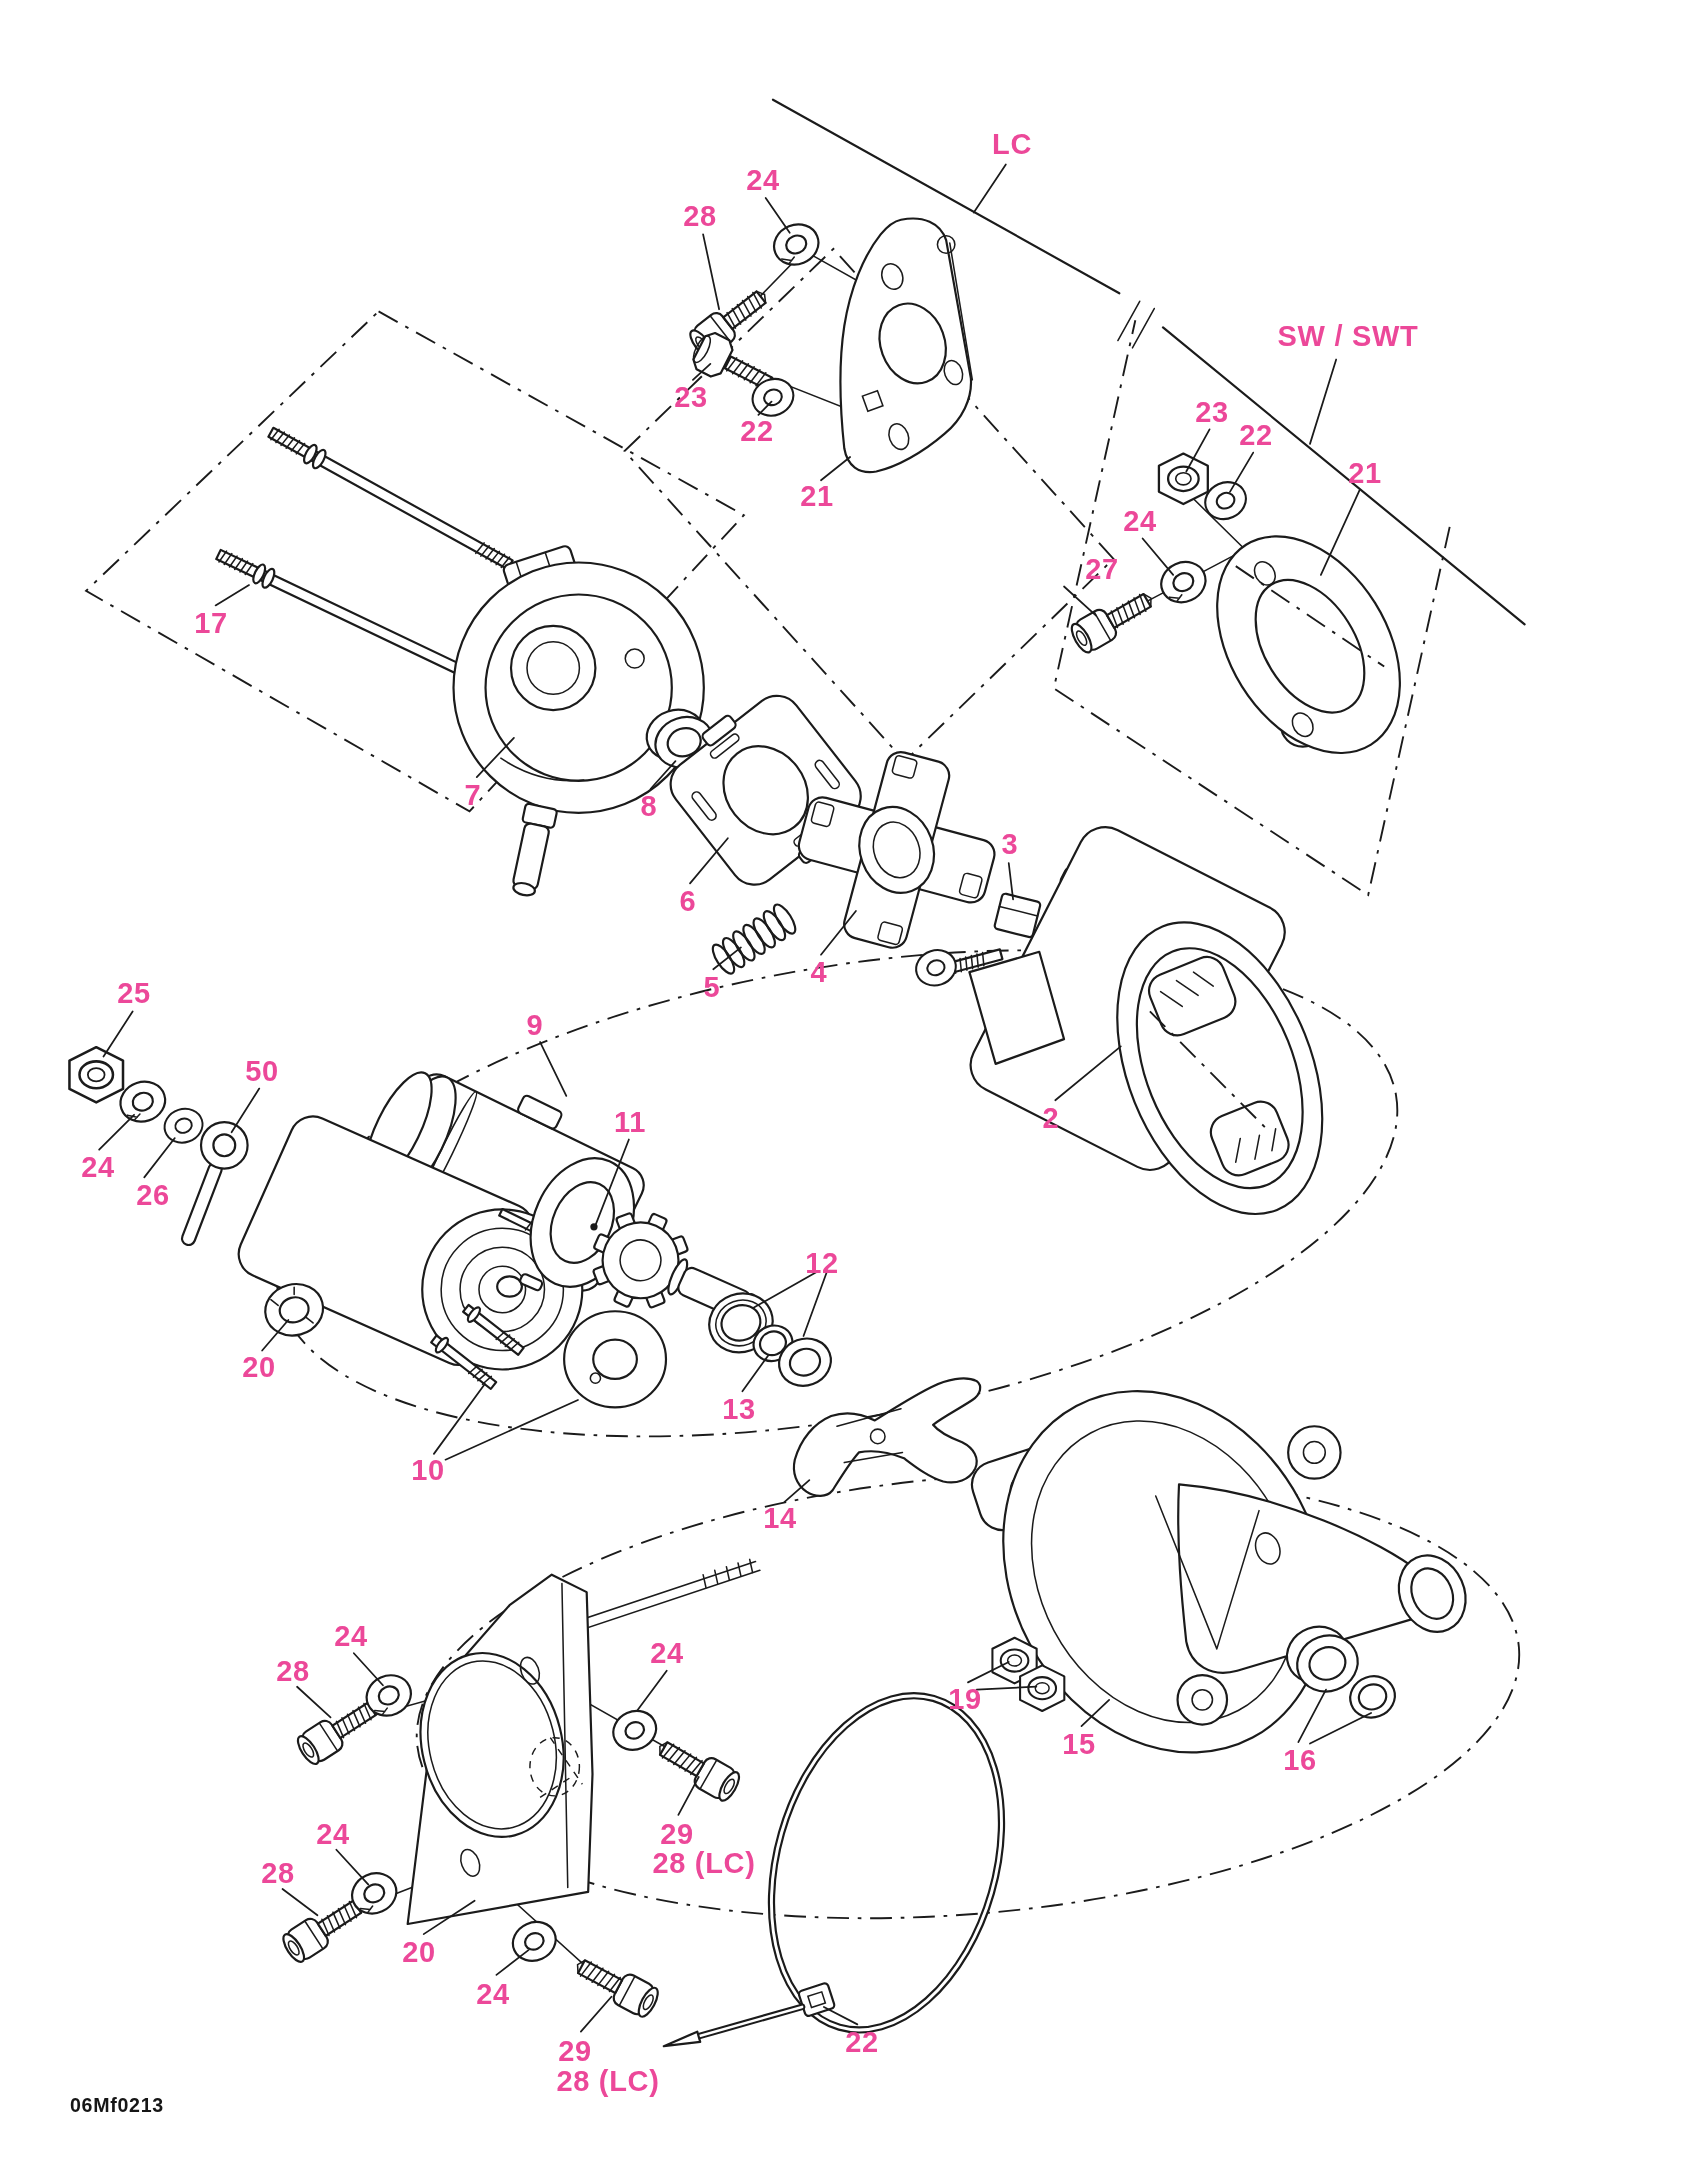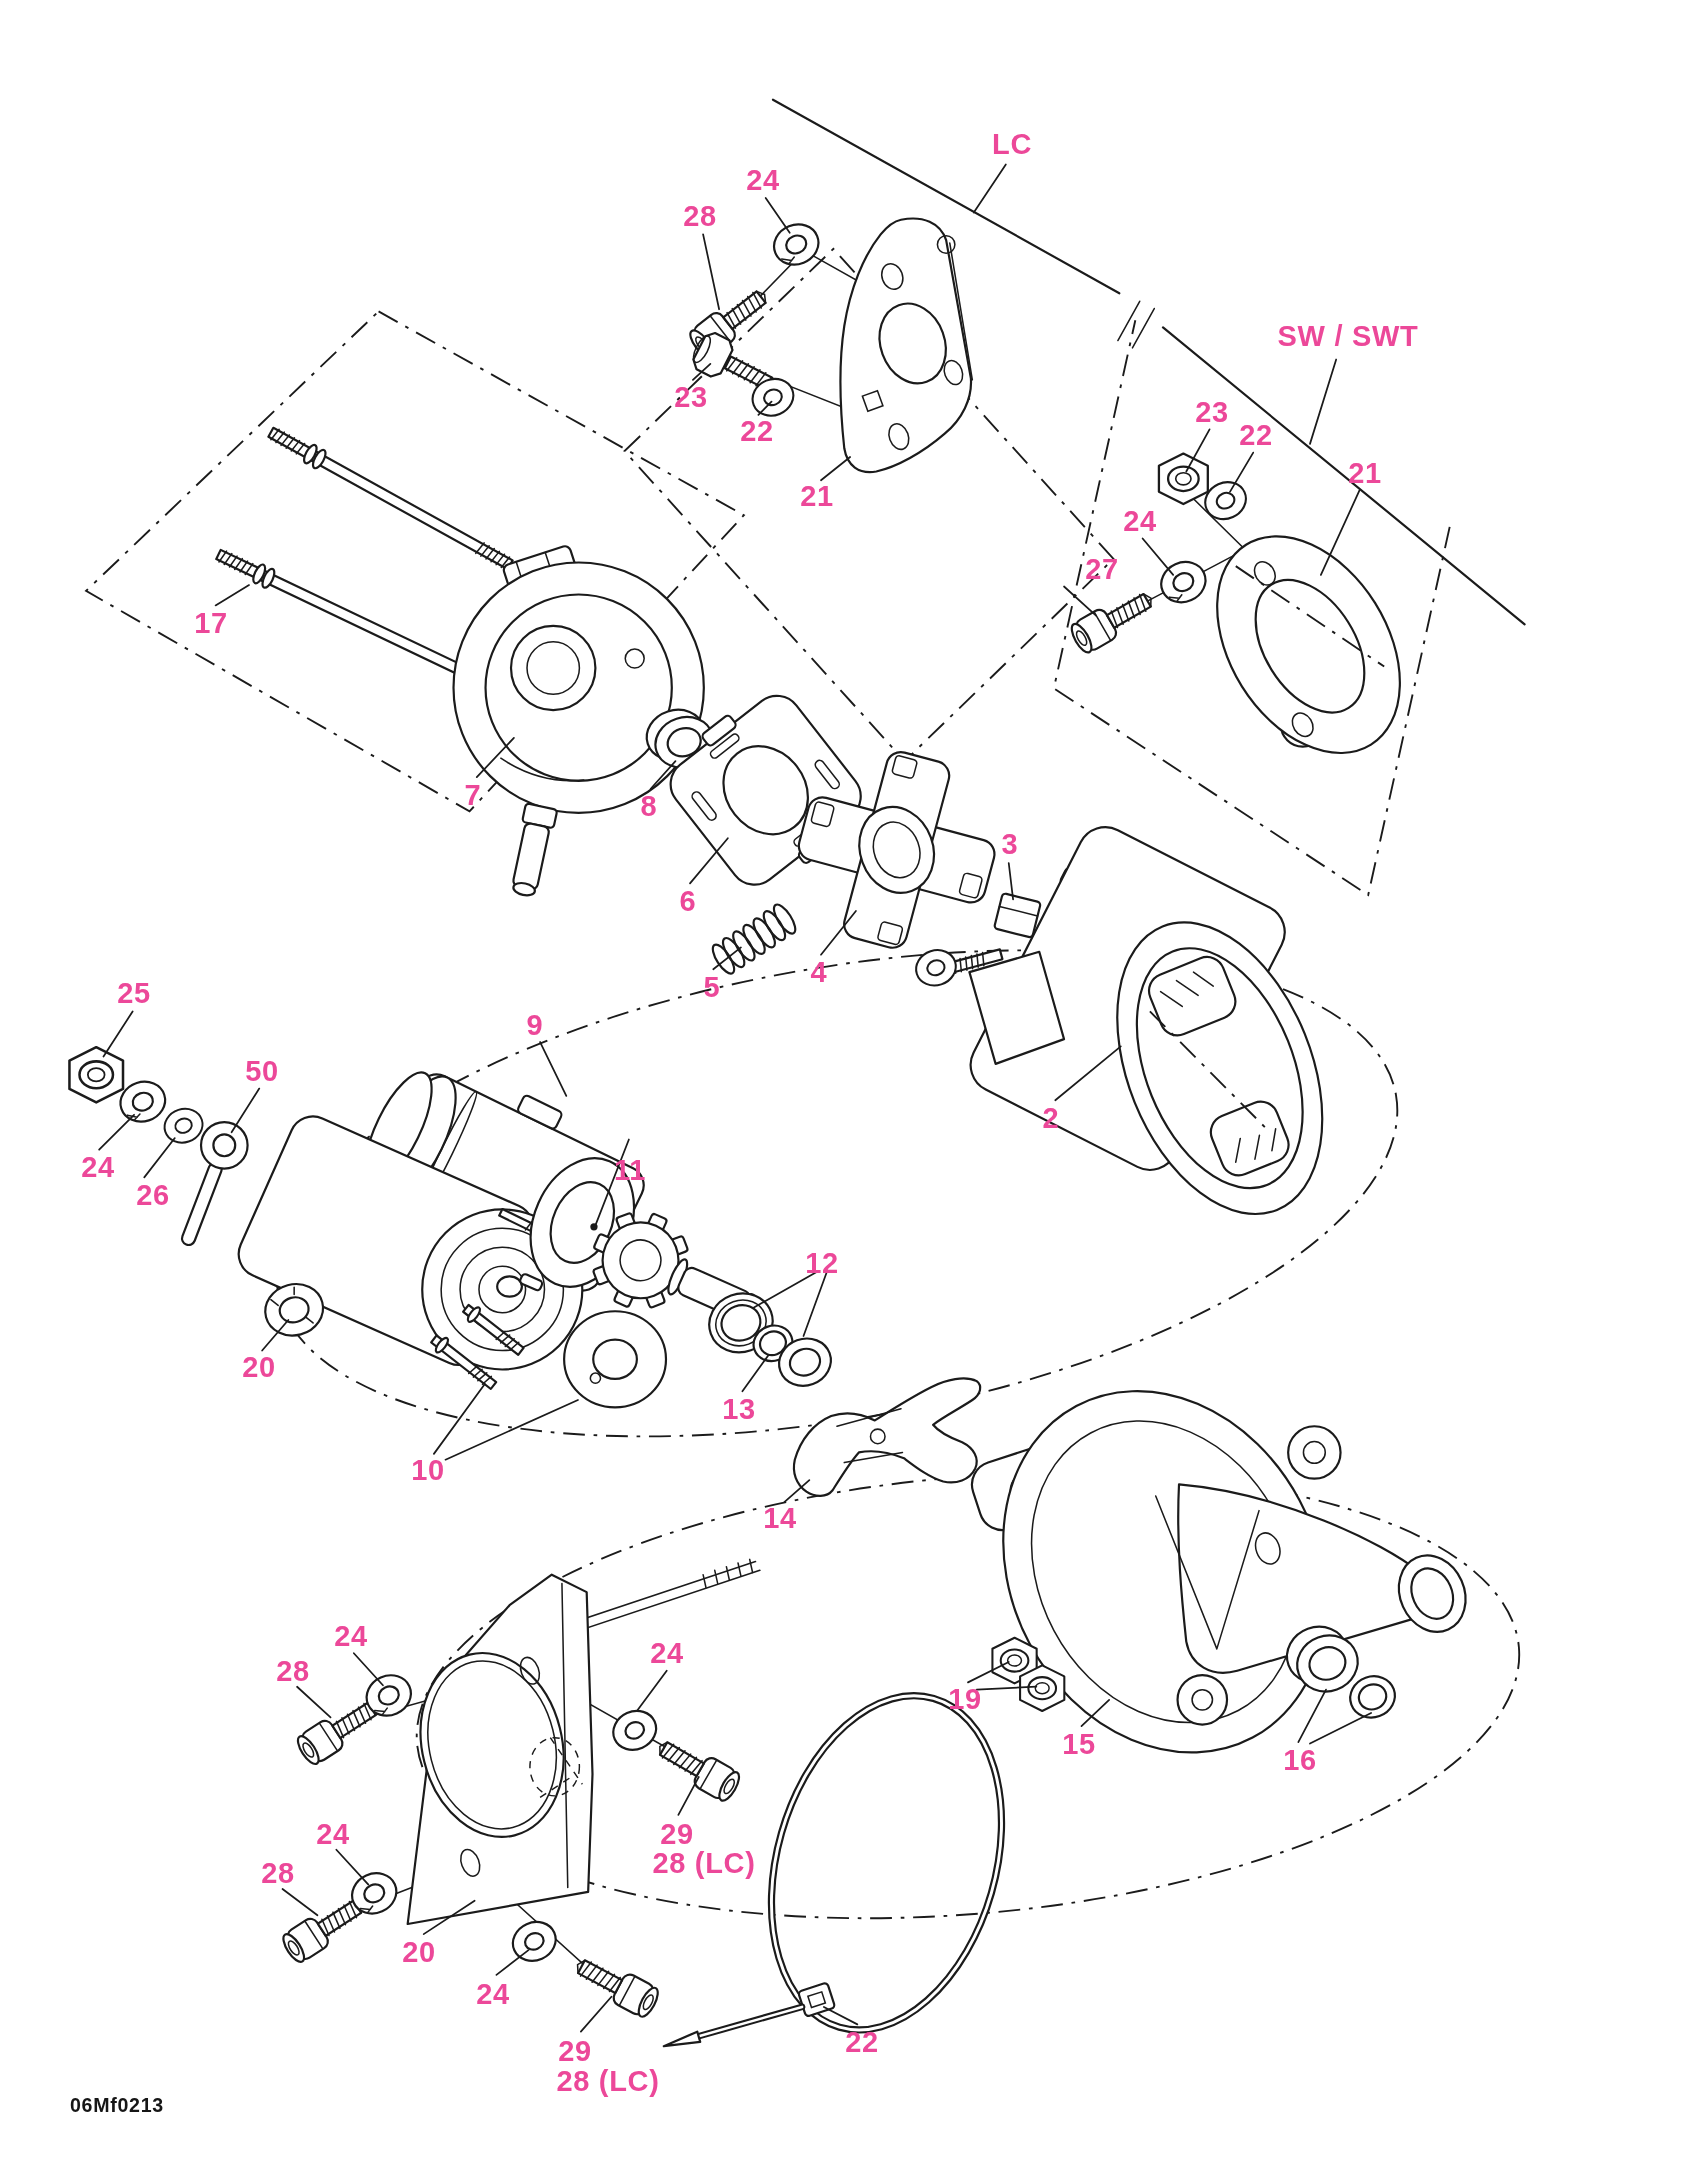--- a/index.html
+++ b/index.html
@@ -478,21 +478,21 @@
       <div class="callout" style="left: 688px; top: 901px;">6</div>
       <div class="callout" style="left: 712px; top: 987px;">5</div>
       <div class="callout" style="left: 819px; top: 972px;">4</div>
       <div class="callout" style="left: 1010px; top: 844px;">3</div>
       <div class="callout" style="left: 1051px; top: 1118px;">2</div>
       <div class="callout" style="left: 134px; top: 993px;">25</div>
       <div class="callout" style="left: 262px; top: 1071px;">50</div>
       <div class="callout" style="left: 98px; top: 1167px;">24</div>
       <div class="callout" style="left: 153px; top: 1195px;">26</div>
       <div class="callout" style="left: 535px; top: 1025px;">9</div>
-      <div class="callout" style="left: 630px; top: 1122px; margin-top: 48px;">11</div>
+      <div class="callout" style="left: 630px; top: 1122px;">11</div>
       <div class="callout" style="left: 822px; top: 1255px; margin-top: 8px;">12</div>
       <div class="callout" style="left: 739px; top: 1409px;">13</div>
       <div class="callout" style="left: 259px; top: 1367px;">20</div>
       <div class="callout" style="left: 428px; top: 1470px;">10</div>
       <div class="callout" style="left: 780px; top: 1518px;">14</div>
       <div class="callout" style="left: 965px; top: 1699px;">19</div>
       <div class="callout" style="left: 1079px; top: 1744px;">15</div>
       <div class="callout" style="left: 1300px; top: 1760px;">16</div>
       <div class="callout" style="left: 293px; top: 1671px;">28</div>
       <div class="callout" style="left: 351px; top: 1636px;">24</div>

